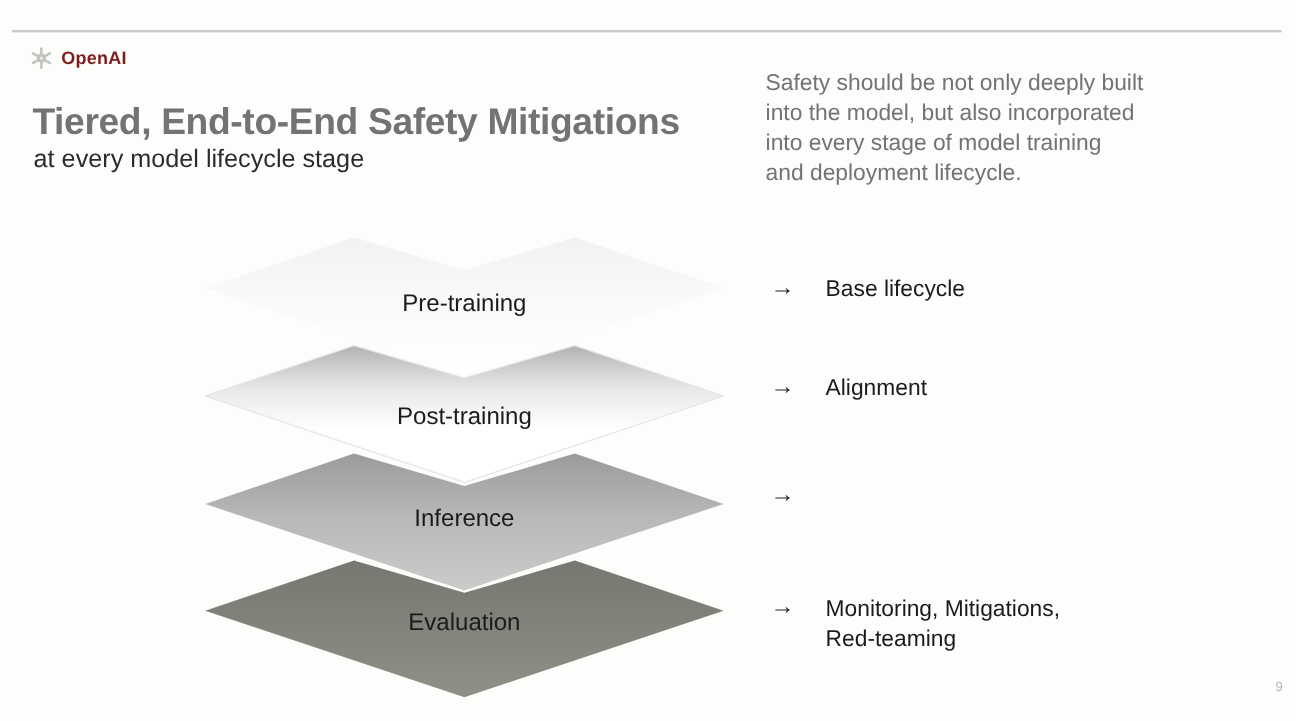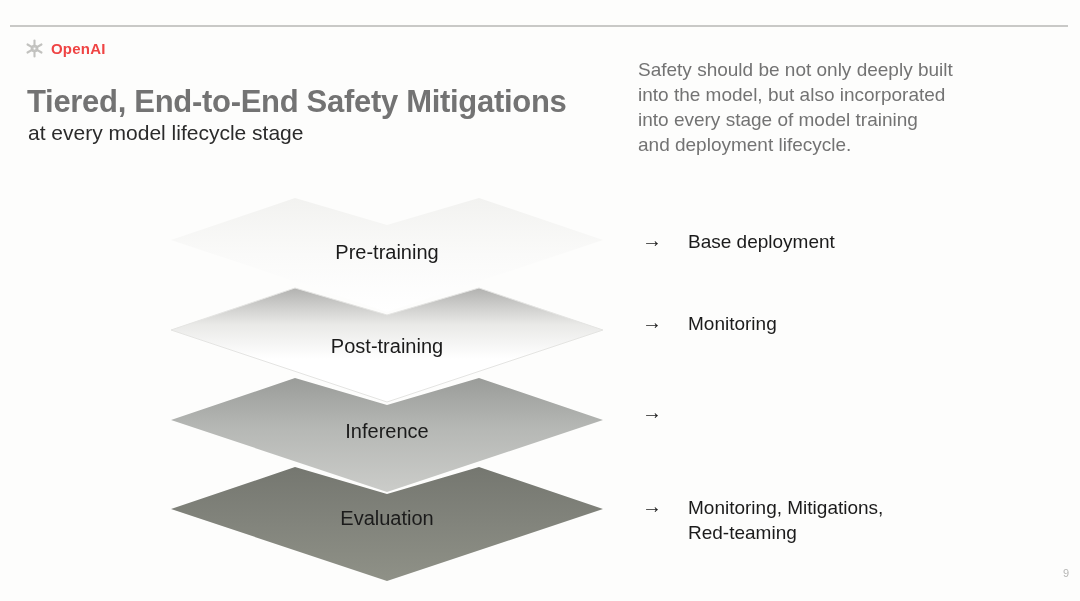--- a/index.html
+++ b/index.html
@@ -13,21 +13,21 @@
   }
   .divider {
     position:absolute; left:10px; right:12px; top:25px; height:2px;
     background:#c9c9c7;
   }
   .brand {
     position:absolute; left:24px; top:38px;
     display:flex; align-items:center; gap:6px;
   }
   .brand-name {
-    font-size:15px; font-weight:600; color:#ef4444; letter-spacing:0.2px;
+    font-size:15px; font-weight:600; color:#7f1d1d; letter-spacing:0.2px;
   }
   .title {
     position:absolute; left:27px; top:84px; margin:0;
     font-size:31px; font-weight:600; color:#737373; letter-spacing:-0.3px;
   }
   .subtitle {
     position:absolute; left:28px; top:121px;
     font-size:21px; font-weight:400; color:#2b2b2b;
   }
   .intro {
@@ -116,25 +116,25 @@
     <polygon points="171,240 295,198 387,225 479,198 603,240 387,312" fill="url(#grad0)"></polygon>
 
     <text x="387" y="259">Pre-training</text>
     <text x="387" y="353">Post-training</text>
     <text x="387" y="438">Inference</text>
     <text x="387" y="525">Evaluation</text>
   </svg>
 
   <div class="map-row" style="top:228px">
     <span class="arrow">→</span>
-    <span class="map-label">Base deployment</span>
+    <span class="map-label">Base lifecycle</span>
   </div>
   <div class="map-row" style="top:310px">
     <span class="arrow">→</span>
-    <span class="map-label">Monitoring</span>
+    <span class="map-label">Alignment</span>
   </div>
   <div class="map-row" style="top:400px">
     <span class="arrow">→</span>
   </div>
   <div class="map-row" style="top:494px">
     <span class="arrow">→</span>
     <span class="map-label">Monitoring, Mitigations,
 Red-teaming</span>
   </div>
 

